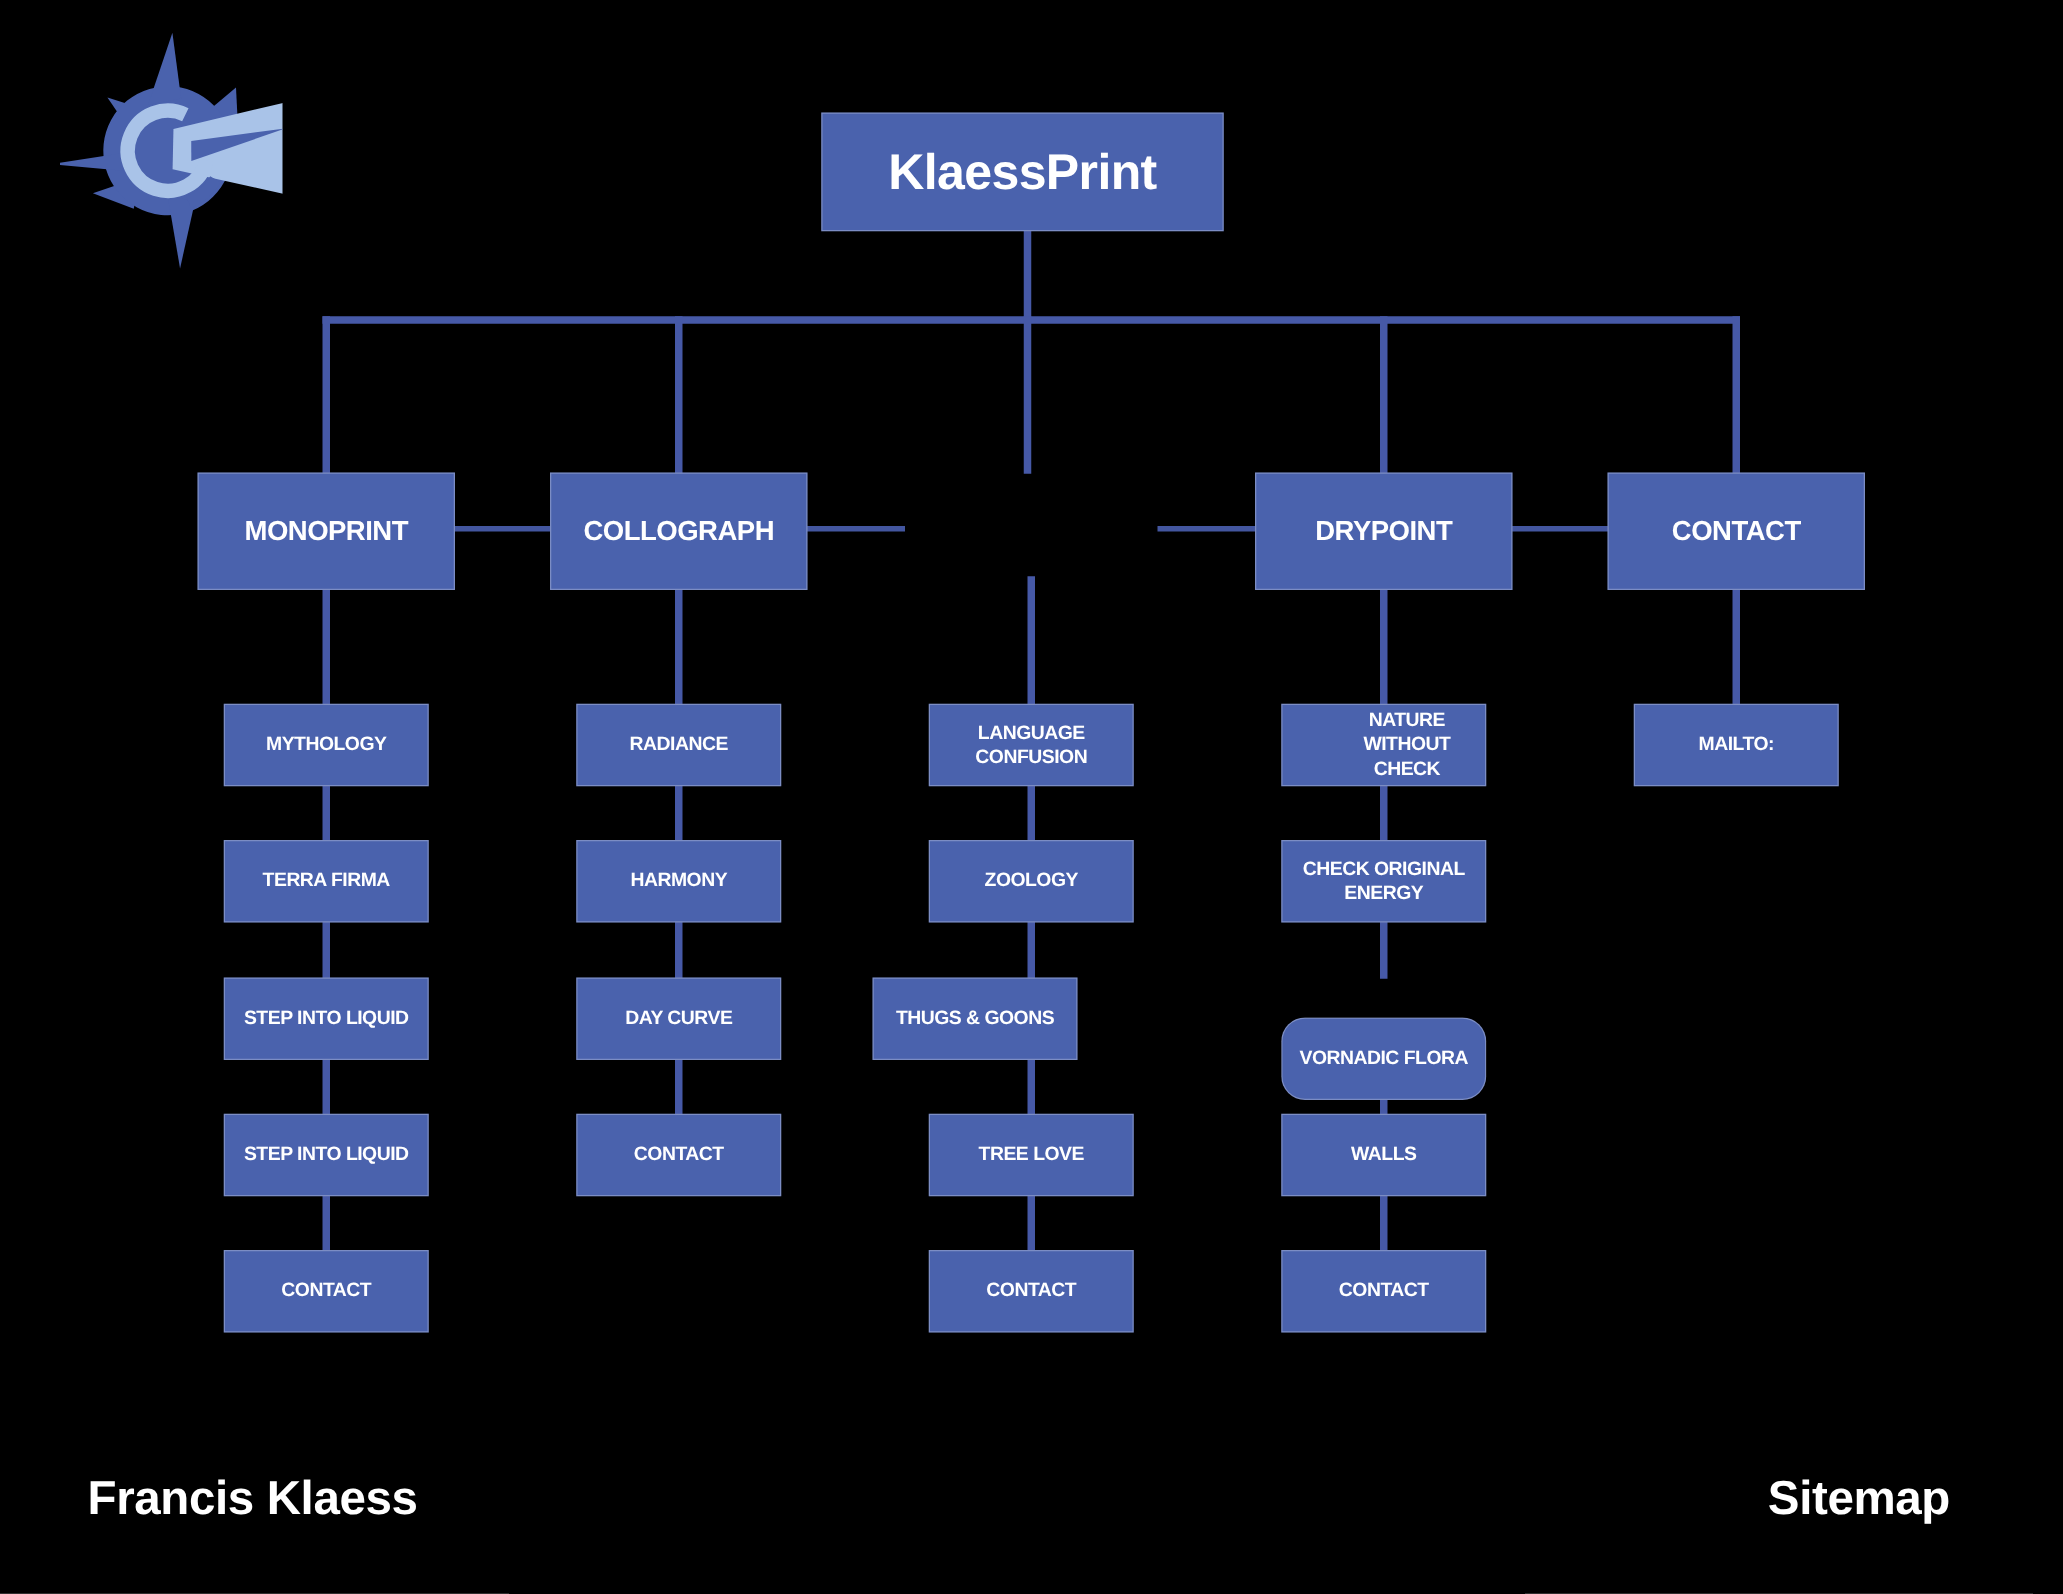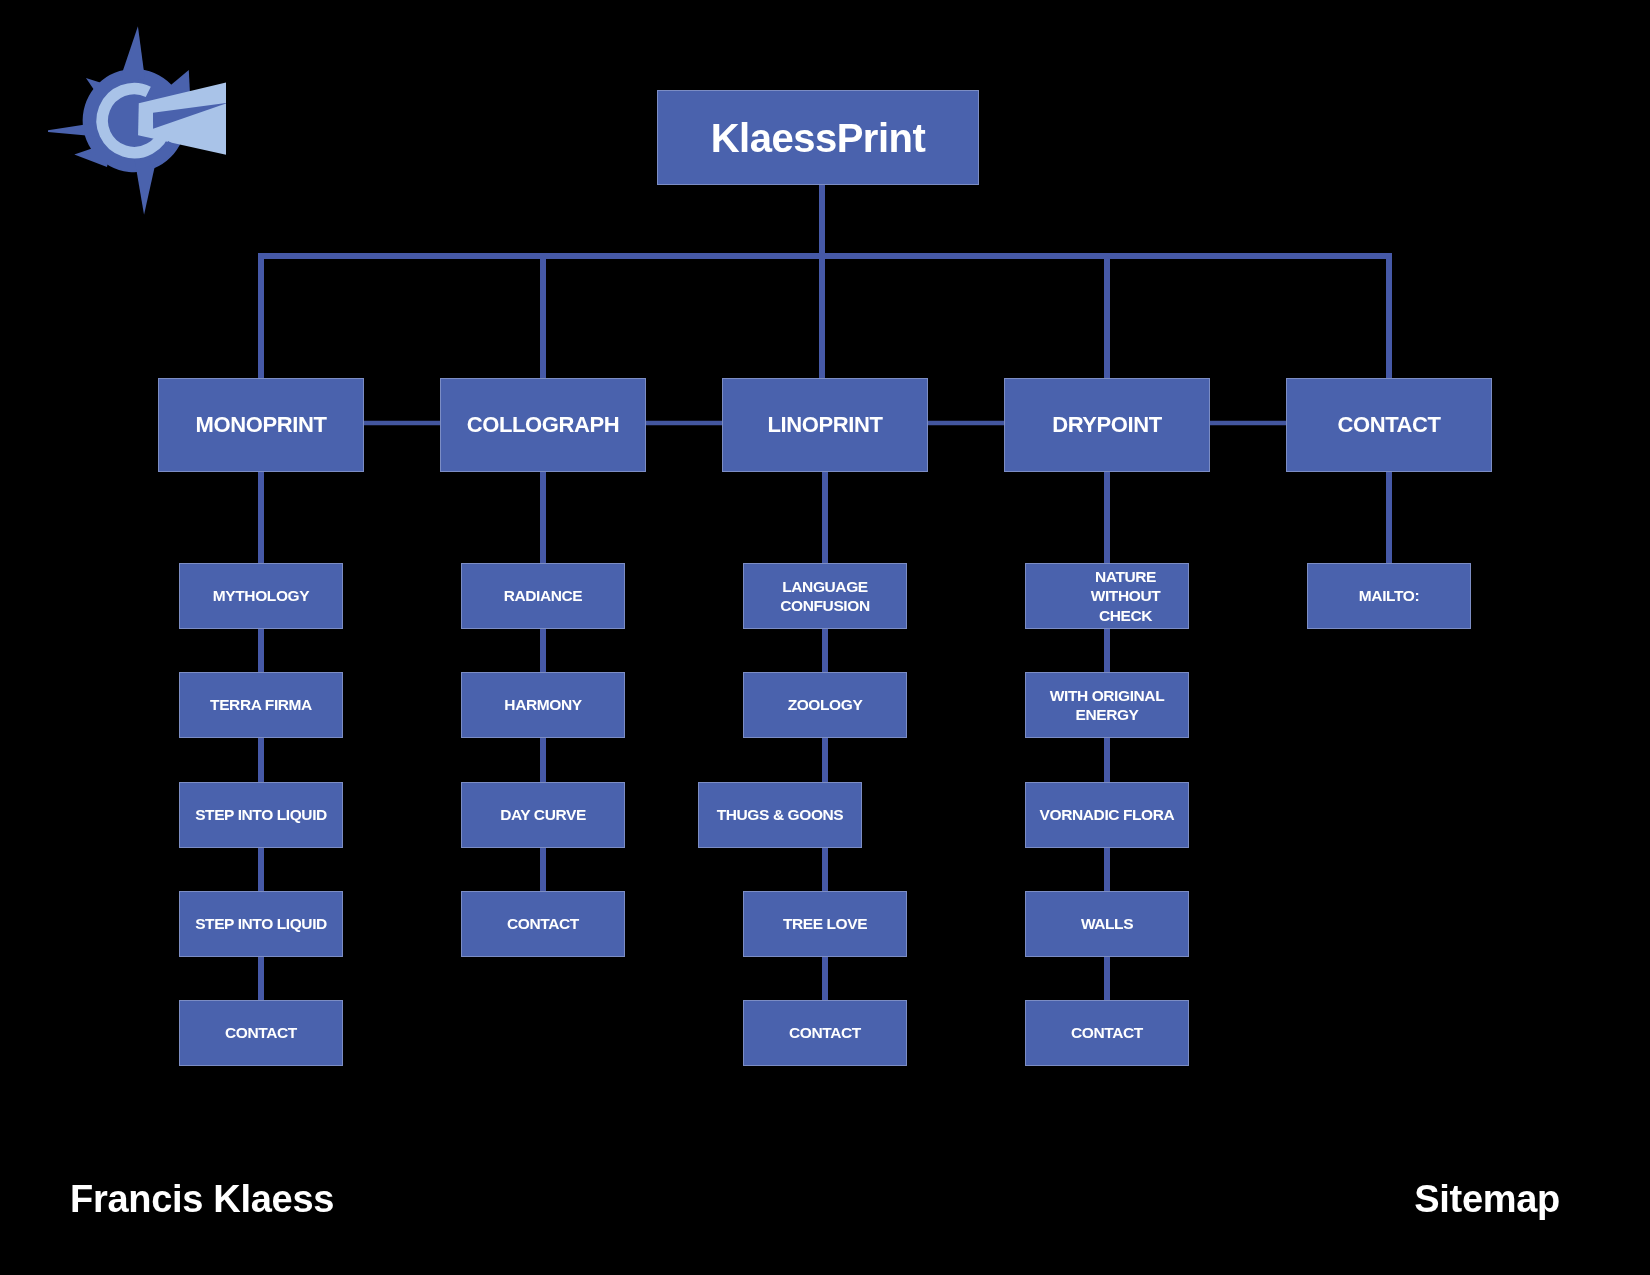--- a/index.html
+++ b/index.html
@@ -112,21 +112,20 @@
 
         <path d="M142.3 127.1 A50 50 0 0 1 120.5 150.2" fill="none" stroke="#4a62ad" stroke-width="11"></path>
       </g>
     </svg>
   </div>
 
   <div class="node root" style="left:657px;top:90px;">KlaessPrint</div>
 
   <div class="node lvl1" style="left:158px;top:378px;">MONOPRINT</div>
   <div class="node lvl1" style="left:440px;top:378px;">COLLOGRAPH</div>
-  <div class="node lvl1" style="left:722px;top:378px;">LINOPRINT</div>
   <div class="node lvl1" style="left:1004px;top:378px;">DRYPOINT</div>
   <div class="node lvl1" style="left:1286px;top:378px;">CONTACT</div>
 
   <div class="node lvl2" style="left:179px;top:563px;">MYTHOLOGY</div>
   <div class="node lvl2" style="left:179px;top:672px;">TERRA FIRMA</div>
   <div class="node lvl2" style="left:179px;top:782px;">STEP INTO LIQUID</div>
   <div class="node lvl2" style="left:179px;top:891px;">STEP INTO LIQUID</div>
   <div class="node lvl2" style="left:179px;top:1000px;">CONTACT</div>
 
   <div class="node lvl2" style="left:461px;top:563px;">RADIANCE</div>
@@ -134,22 +133,22 @@
   <div class="node lvl2" style="left:461px;top:782px;">DAY CURVE</div>
   <div class="node lvl2" style="left:461px;top:891px;">CONTACT</div>
 
   <div class="node lvl2" style="left:743px;top:563px;">LANGUAGE CONFUSION</div>
   <div class="node lvl2" style="left:743px;top:672px;">ZOOLOGY</div>
   <div class="node lvl2" style="left:698px;top:782px;">THUGS &amp; GOONS</div>
   <div class="node lvl2" style="left:743px;top:891px;">TREE LOVE</div>
   <div class="node lvl2" style="left:743px;top:1000px;">CONTACT</div>
 
   <div class="node lvl2" style="left:1025px;top:563px;padding-left:40px;">NATURE WITHOUT CHECK</div>
-  <div class="node lvl2" style="left:1025px;top:672px;">WITH ORIGINAL ENERGY</div>
-  <div class="node lvl2" style="left:1025px;top:782px;">VORNADIC FLORA</div>
+  <div class="node lvl2" style="left:1025px;top:672px;">CHECK ORIGINAL ENERGY</div>
+  <div class="node lvl2" style="left:1025px;top:814px;border-radius:19px;">VORNADIC FLORA</div>
   <div class="node lvl2" style="left:1025px;top:891px;">WALLS</div>
   <div class="node lvl2" style="left:1025px;top:1000px;">CONTACT</div>
 
   <div class="node lvl2" style="left:1307px;top:563px;">MAILTO:</div>
 
   <div class="footer-text left">Francis Klaess</div>
   <div class="footer-text right">Sitemap</div>
 
 </div>
 

